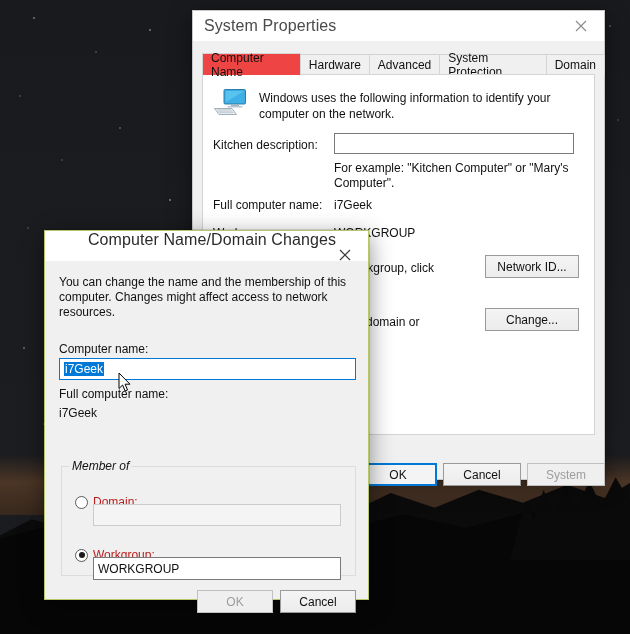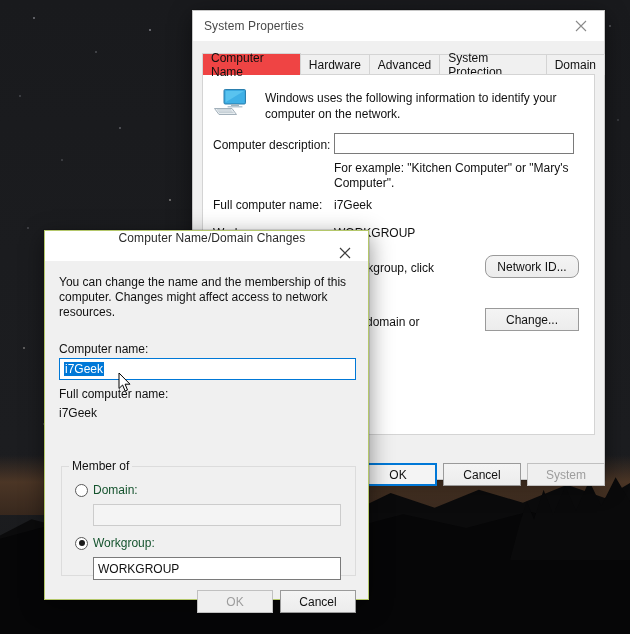--- a/index.html
+++ b/index.html
@@ -68,21 +68,21 @@
     background: #f0f0f0;
     box-shadow: 0 0 0 1px rgba(0,0,0,.12), 0 6px 22px rgba(0,0,0,.45);
   }
   .titlebar {
     background: #ffffff;
     height: 30px;
     display: flex; align-items: center;
     padding-left: 11px;
   }
   .title-text {
-    font-size: 12px;
+    font-size: 16px;
     color: #4a4a4a;
     letter-spacing: .1px;
   }
   .title-text.active { color: #2b2b2b; }
   .win-close {
     margin-left: auto;
     width: 46px; height: 30px;
     display: flex; align-items: center; justify-content: center;
     cursor: default;
   }
@@ -131,21 +131,20 @@
   }
 
   .intro-row {
     position: absolute; left: 10px; top: 13px;
     width: 370px;
     display: flex; gap: 12px;
   }
   .intro-text {
     font-size: 12px; color: #111; line-height: 16px;
     padding-top: 2px;
-    margin-left: 6px;
   }
 
   .field-label {
     position: absolute;
     font-size: 12px; color: #111;
   }
   .field-static {
     position: absolute;
     font-size: 12px; color: #111;
   }
@@ -194,28 +193,29 @@
 
   .group {
     position: absolute;
     border: 1px solid #dcdcdc;
   }
   .group-label {
     position: absolute;
     top: -8px; left: 7px;
     background: #f0f0f0;
     padding: 0 3px;
-    font-size: 12px; color: #111;
+    font-size: 12px; color: #111; font-style: italic;
   }
 
   .radio-row {
     position: absolute;
     display: flex; align-items: center; gap: 5px;
-    font-size: 12px; color: #14532d;
+    font-size: 12px; color: #b91c1c;
     cursor: default;
+    margin-top: 12px;
   }
   .radio {
     width: 13px; height: 13px; border-radius: 50%;
     border: 1px solid #5a5a5a; background: #fff;
     display: inline-flex; align-items: center; justify-content: center;
     flex: none;
   }
   .radio .dot {
     width: 6px; height: 6px; border-radius: 50%;
     background: #1a1a1a; display: none;
@@ -284,37 +284,37 @@
         <path d="M12.6 3 L31 3 L31 14.3 L12.6 14.3 Z" fill="#59c3ef"></path>
         <path d="M12.6 14.3 L31 3 L31 14.3 Z" fill="#3fb0e6"></path>
         <rect x="18" y="16" width="8" height="2.1" fill="#9fb6c2"></rect>
         <rect x="14.5" y="18" width="15" height="1.6" rx="0.6" fill="#b9c8d2"></rect>
         <path d="M1.5 20.5 L19 20.5 L23.5 26.5 L6 26.5 Z" fill="#e9eef2" stroke="#9aa8b2" stroke-width="0.9"></path>
         <path d="M4 21.8 L18 21.8 M5 23.2 L19.3 23.2 M6 24.6 L20.6 24.6" stroke="#b3c0c9" stroke-width="0.7"></path>
       </svg>
       <div class="intro-text">Windows uses the following information to identify your computer on the network.</div>
     </div>
 
-    <div class="field-label" style="left:10px; top:63px;">Computer description:</div>
+    <div class="field-label" style="left:10px; top:63px;">Kitchen description:</div>
 
     <div class="textbox" style="left:131px; top:58px; width:240px; height:21px;">
       <span></span>
     </div>
 
     <div class="hint" style="left:131px; top:86px; width:240px;">For example: "Kitchen Computer" or "Mary's Computer".</div>
 
     <div class="field-label" style="left:10px; top:123px;">Full computer name:</div>
     <div class="field-static" style="left:131px; top:123px;">i7Geek</div>
 
     <div class="field-label" style="left:10px; top:151px;">Workgroup:</div>
     <div class="field-static" style="left:131px; top:151px;">WORKGROUP</div>
 
     <div class="hint" style="left:131px; top:186px; width:150px;">or workgroup, click</div>
 
-    <div class="btn" style="left:282px; top:180px; width:94px; height:23px;border-radius:8px;">
+    <div class="btn" style="left:282px; top:180px; width:94px; height:23px;">
       <span>Network ID...</span>
     </div>
 
     <div class="hint" style="left:131px; top:240px; width:150px;">ge its domain or</div>
 
     <div class="btn" style="left:282px; top:233px; width:94px; height:23px;">
       <span>Change...</span>
     </div>
 
   </div>

